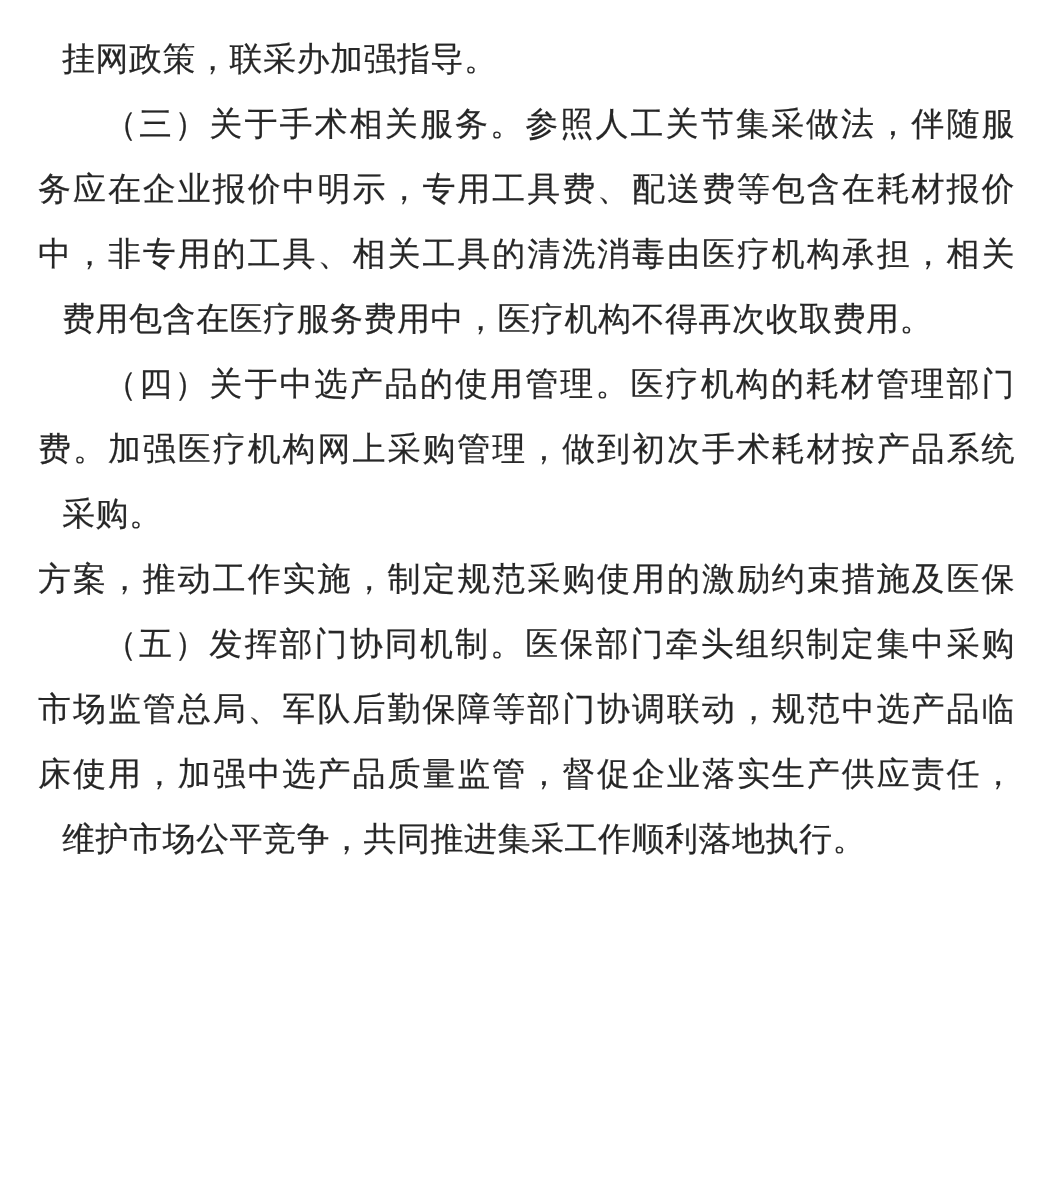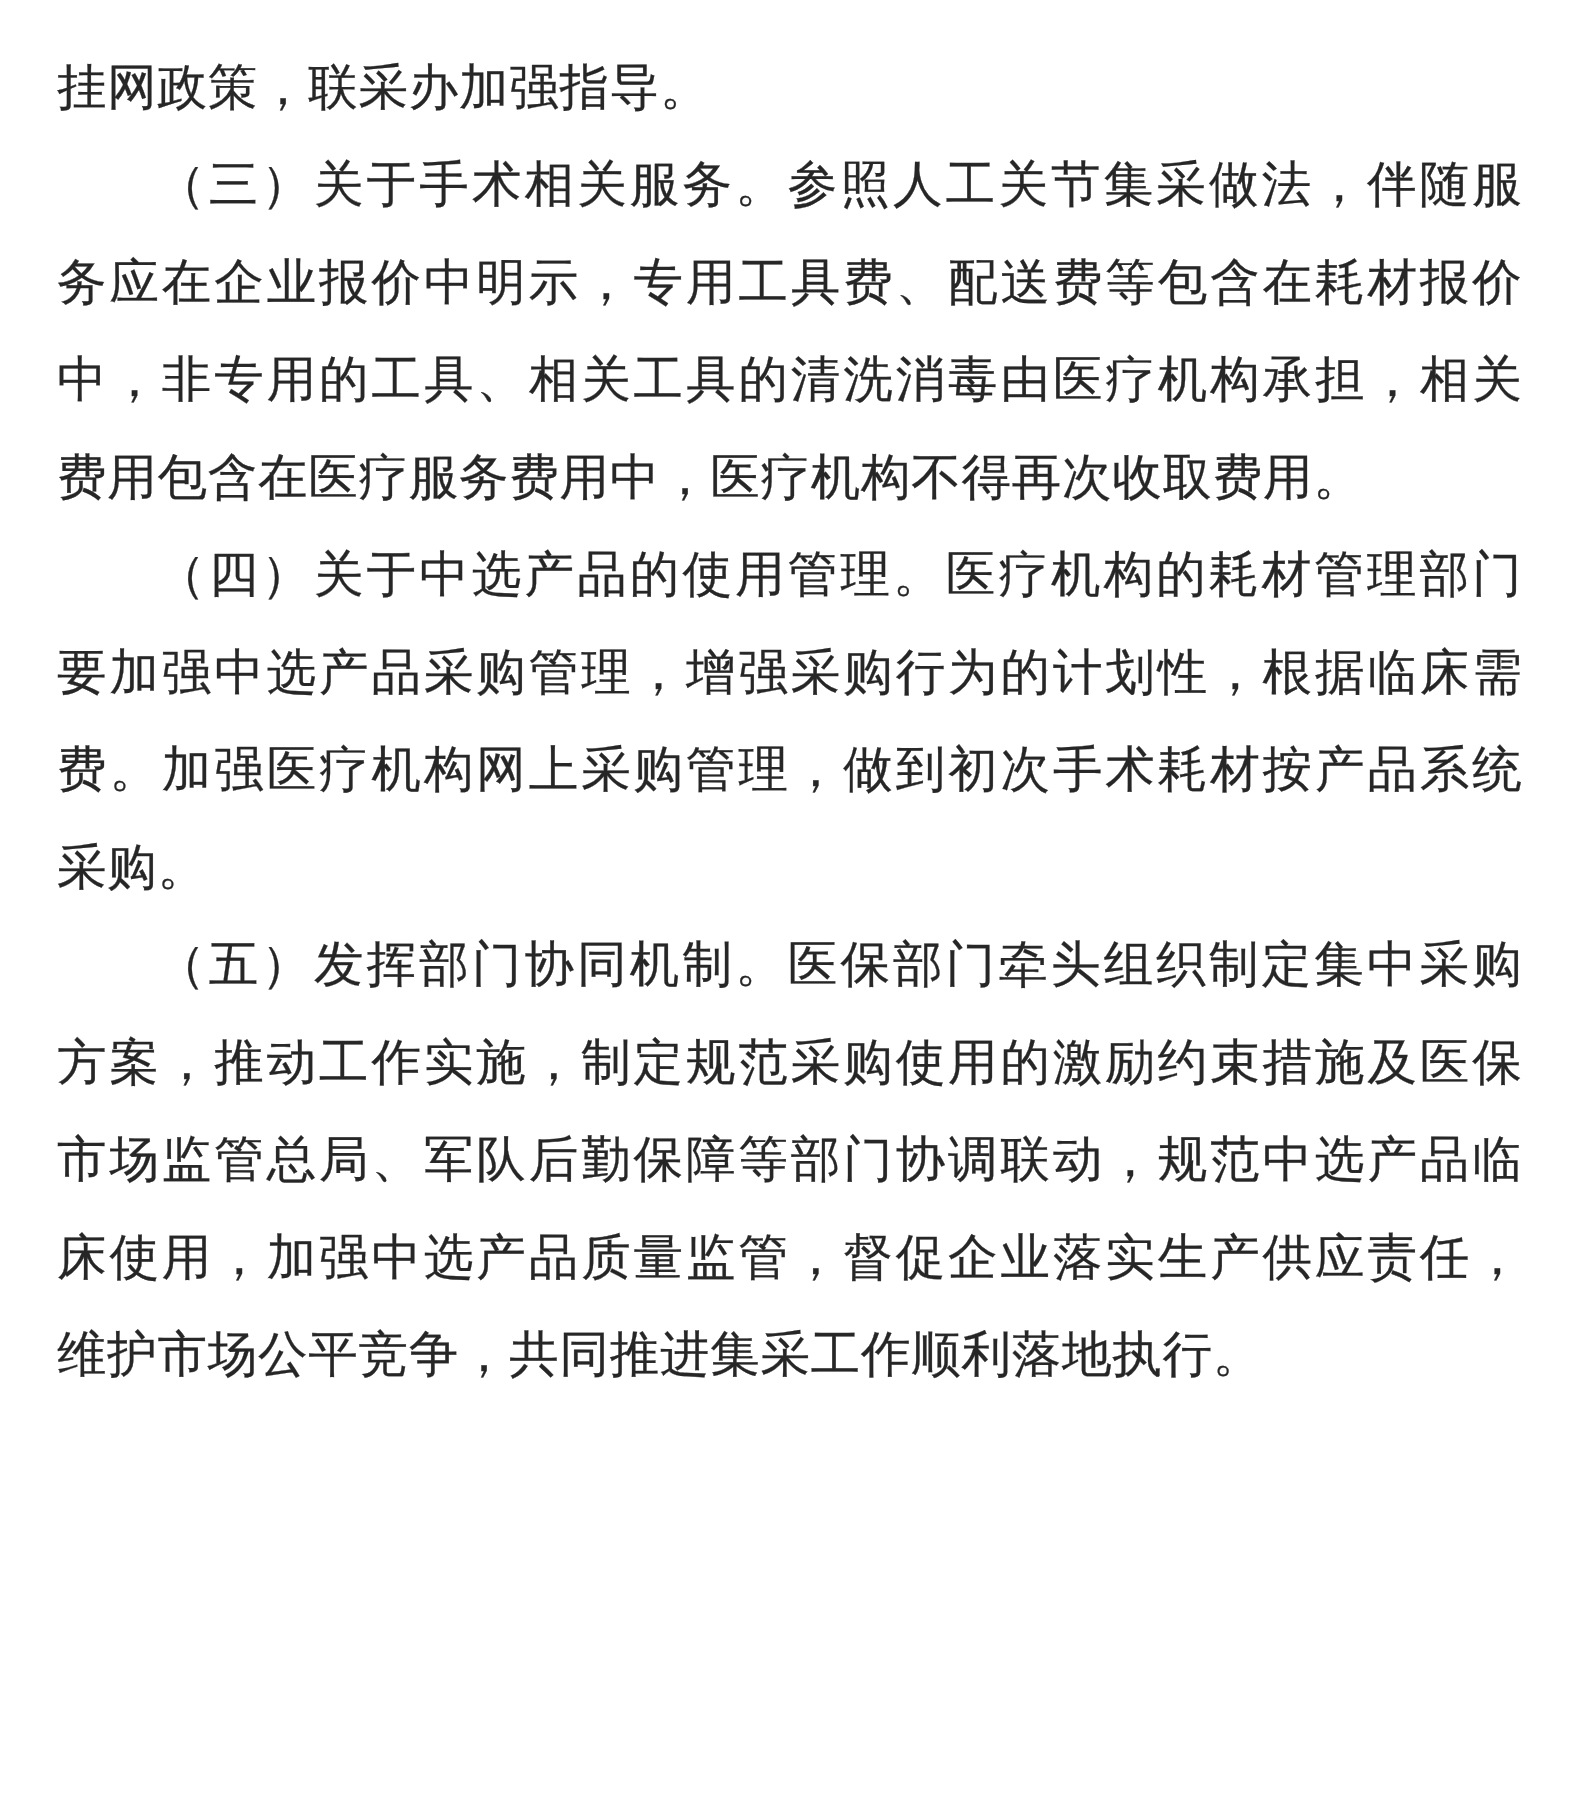--- a/index.html
+++ b/index.html
@@ -25,38 +25,38 @@
     line-height: 65px;
     text-align: justify;
     text-align-last: justify;
     text-justify: inter-character;
     letter-spacing: 0.5px;
     -webkit-text-stroke: 0.2px #3a3a3a;
   }
   .line.last {
     text-align: center;
     text-align-last: left;
+    margin-left: 24px;
   }
   .line.indent {
     text-indent: 66px;
   }
 </style>
 </head>
 <body>
 
 <div class="page">
   <div class="doc-body">
       <div class="line last">挂网政策，联采办加强指导。</div>
       <div class="line indent">（三）关于手术相关服务。参照人工关节集采做法，伴随服</div>
       <div class="line">务应在企业报价中明示，专用工具费、配送费等包含在耗材报价</div>
       <div class="line">中，非专用的工具、相关工具的清洗消毒由医疗机构承担，相关</div>
       <div class="line last">费用包含在医疗服务费用中，医疗机构不得再次收取费用。</div>
       <div class="line indent">（四）关于中选产品的使用管理。医疗机构的耗材管理部门</div>
-      <div class="line">要加强中选产品采购管理，增强采购行为的计划性，根据临床需</div>
       <div class="line">费。加强医疗机构网上采购管理，做到初次手术耗材按产品系统</div>
       <div class="line last">采购。</div>
+      <div class="line">方案，推动工作实施，制定规范采购使用的激励约束措施及医保</div>
       <div class="line indent">（五）发挥部门协同机制。医保部门牵头组织制定集中采购</div>
-      <div class="line">方案，推动工作实施，制定规范采购使用的激励约束措施及医保</div>
       <div class="line">市场监管总局、军队后勤保障等部门协调联动，规范中选产品临</div>
       <div class="line">床使用，加强中选产品质量监管，督促企业落实生产供应责任，</div>
       <div class="line last">维护市场公平竞争，共同推进集采工作顺利落地执行。</div>
     </div>
 </div>
 
 </body></html>

